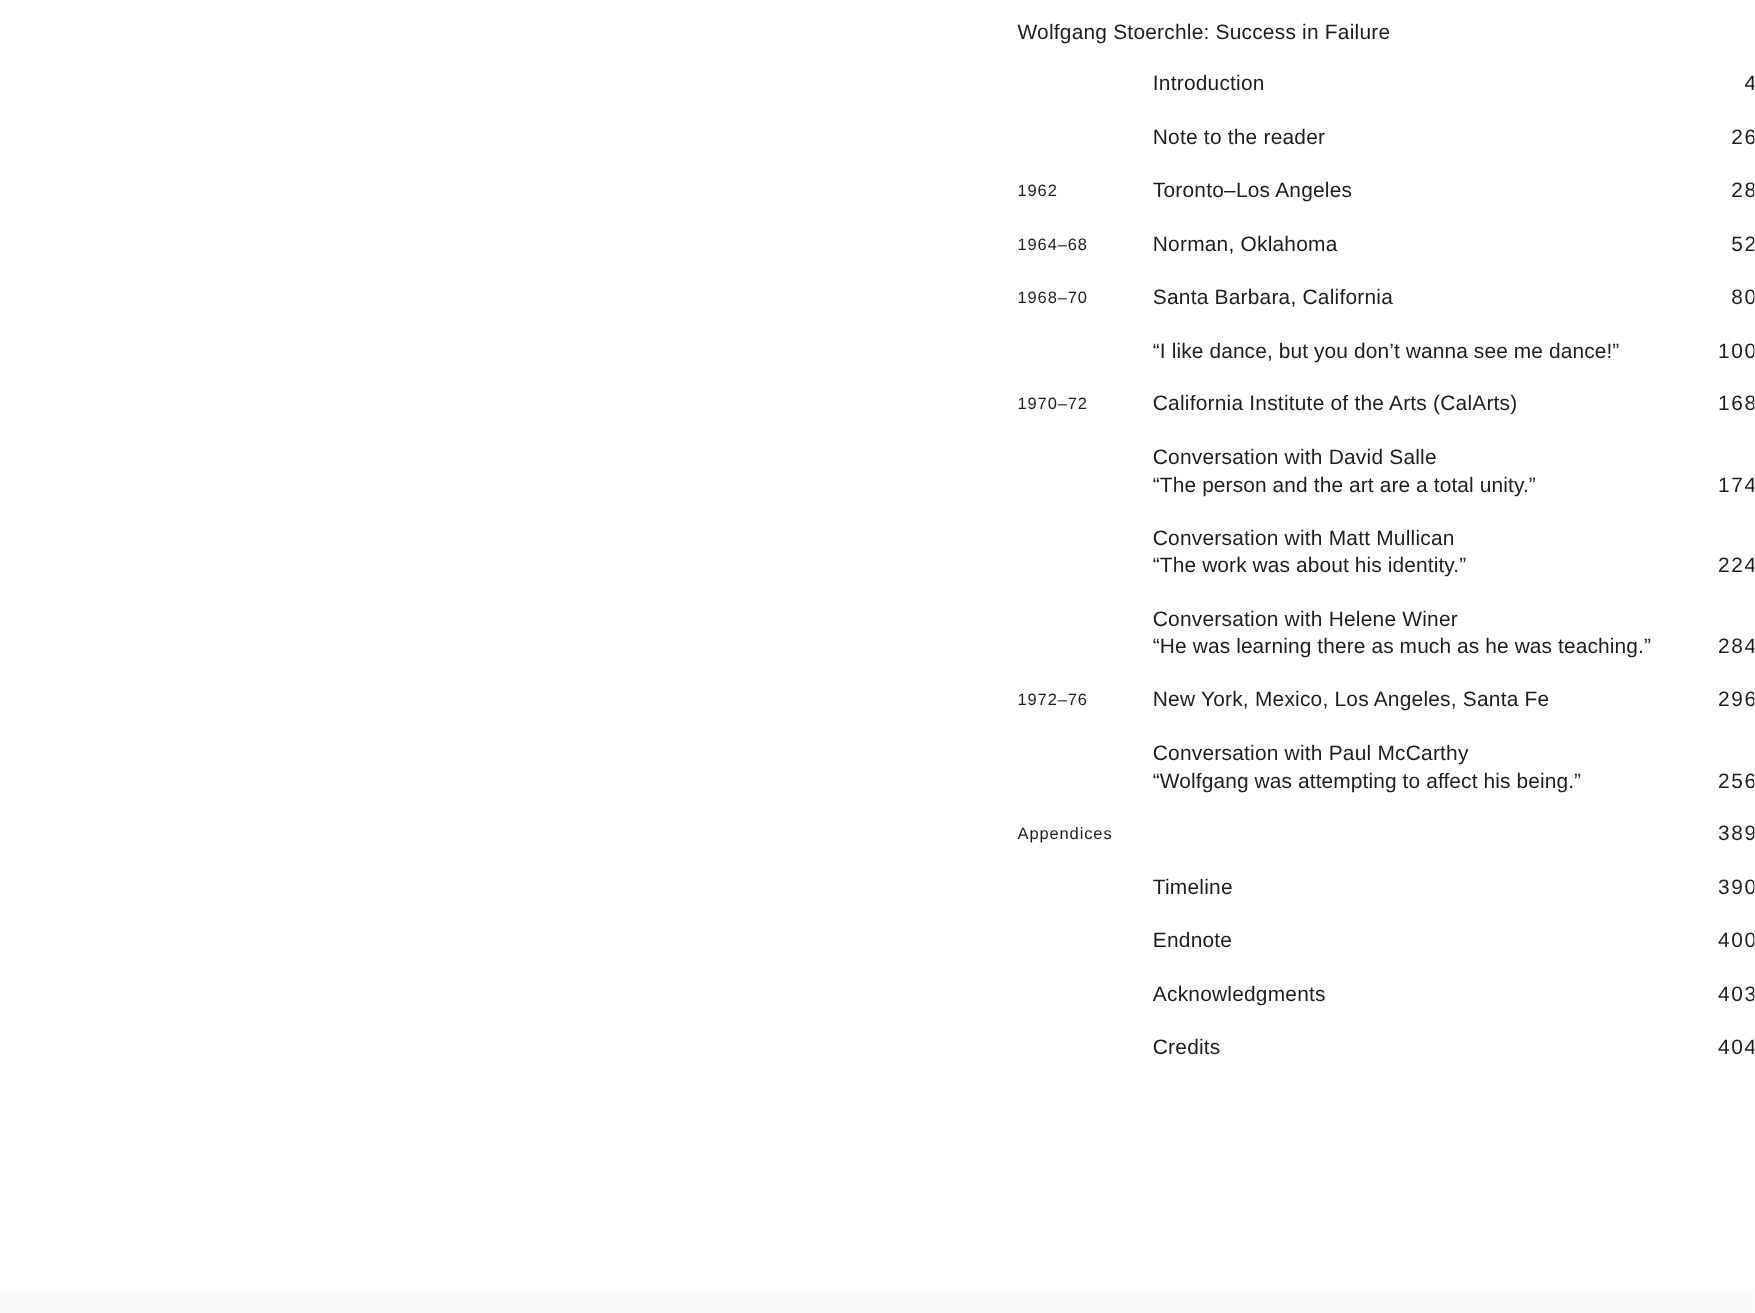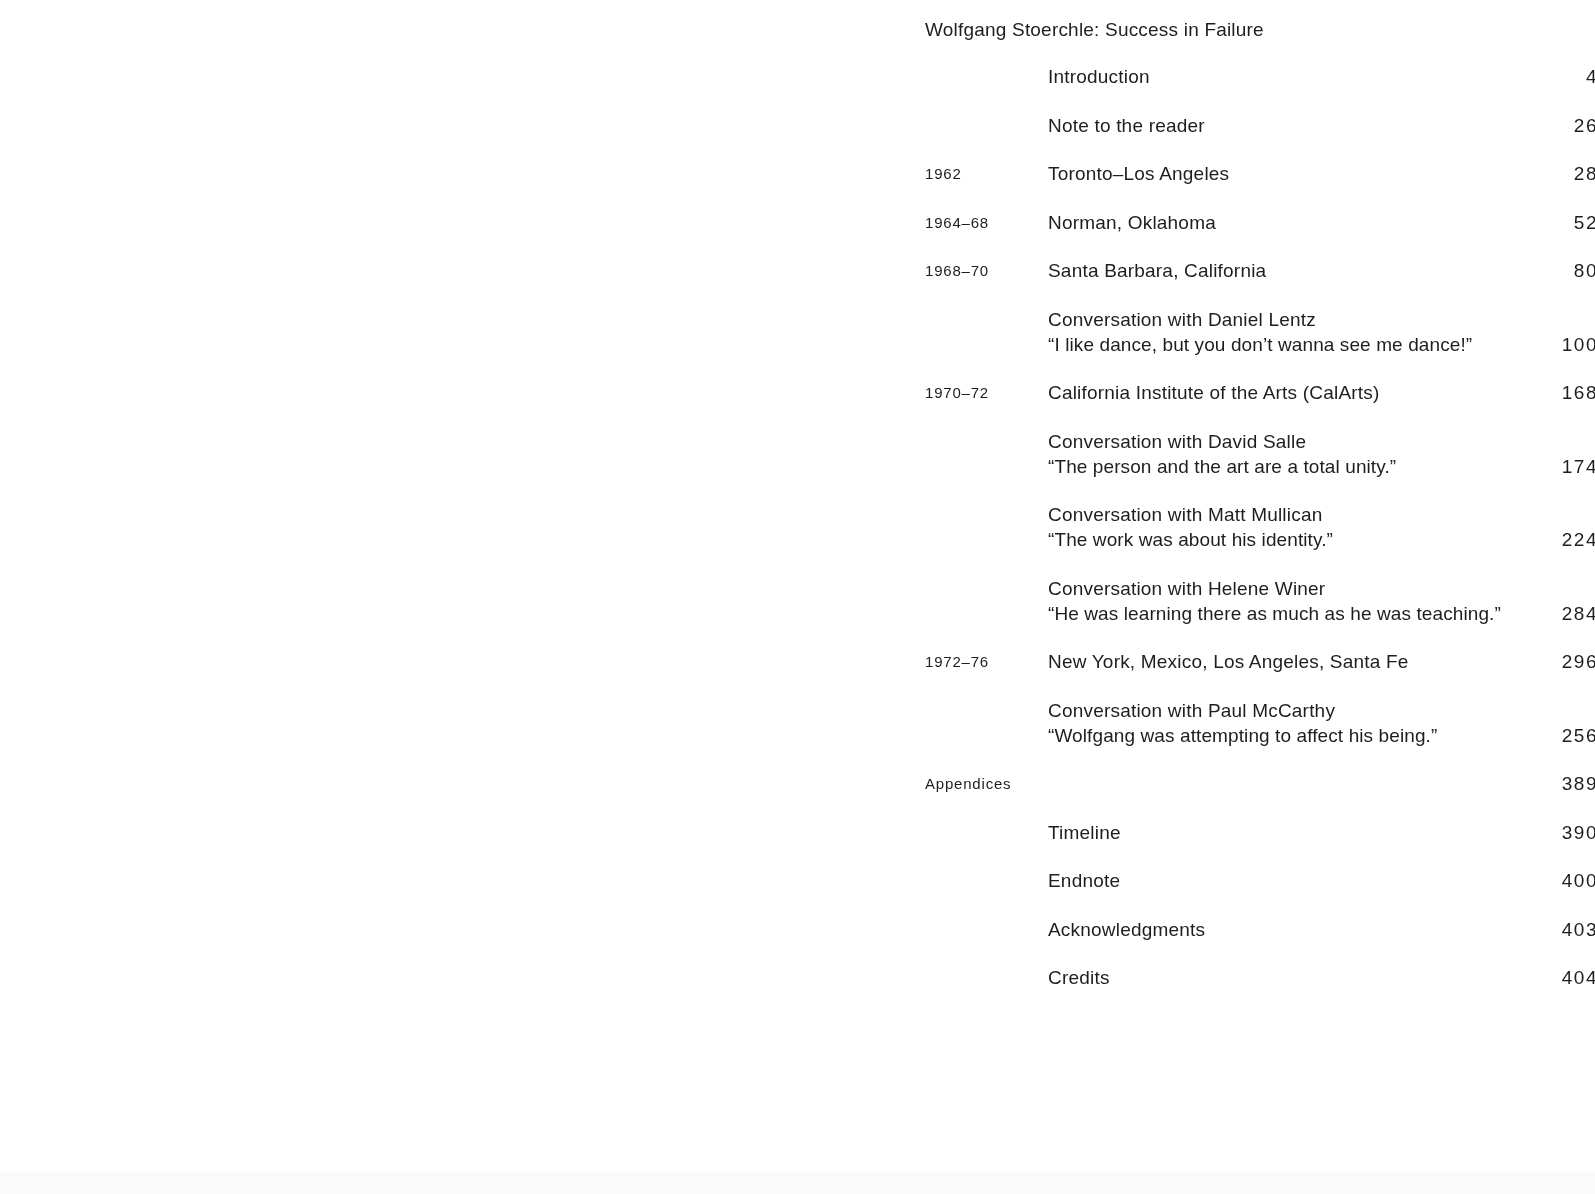--- a/index.html
+++ b/index.html
@@ -114,21 +114,20 @@
       <div class="col-year">1968–70</div>
       <div class="col-main">
         <div class="entry-title">Santa Barbara, California</div>
       </div>
       <div class="col-page">80</div>
     </div>
 
     <div class="row">
       <div class="col-year"></div>
       <div class="col-main">
-        <div class="entry-title">Conversation with Daniel Lentz</div>
         <div class="entry-quote">“I like dance, but you don’t wanna see me dance!”</div>
       </div>
       <div class="col-page">100</div>
     </div>
 
     <div class="row">
       <div class="col-year">1970–72</div>
       <div class="col-main">
         <div class="entry-title">California Institute of the Arts (CalArts)</div>
       </div>

